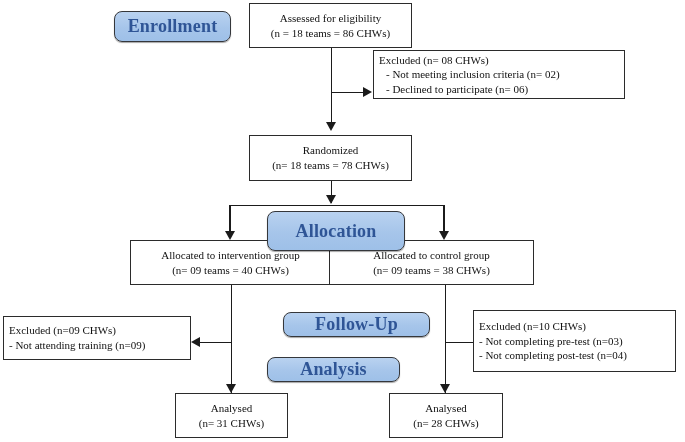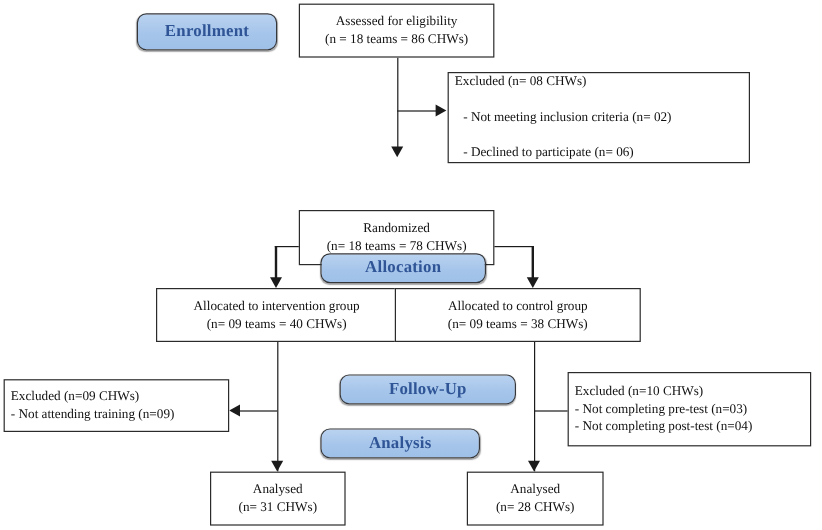--- a/index.html
+++ b/index.html
@@ -45,21 +45,21 @@
 
   
   .badge {
     position: absolute;
     box-sizing: border-box;
     border: 1.5px solid #35373b;
     border-radius: 8px;
     background: linear-gradient(180deg, #b9d2f0 0%, #a6c5ea 55%, #9ec0e8 100%);
     color: #2f5596;
     font-weight: bold;
-    font-size: 14px;
+    font-size: 18px;
     letter-spacing: .2px;
     display: flex;
     align-items: center;
     justify-content: center;
     box-shadow: 0 1px 1px rgba(0,0,0,.35);
     z-index: 4;
   }
 
   
   .vline, .hline {
@@ -120,44 +120,44 @@
   <div class="vline" style="left:444.5px; top:285px; height:108px;"></div>
   <div class="arrow down" style="left:440px; top:384px;"></div>
 
   <div class="hline" style="left:445px; top:341.5px; width:33px;"></div>
   <div class="arrow right" style="left:474px; top:337px;"></div>
 
   <div class="badge" style="left:114px; top:11px; width:117px; height:31px;">
     <span>Enrollment</span>
   </div>
 
-  <div class="badge" style="left:267px; top:211px; width:138px; height:25px;">
+  <div class="badge" style="left:267px; top:211px; width:138px; height:40px;">
     <span>Allocation</span>
   </div>
 
   <div class="badge" style="left:283px; top:312px; width:147px; height:25px;">
     <span>Follow-Up</span>
   </div>
 
   <div class="badge" style="left:267px; top:357px; width:133px; height:25px;">
     <span>Analysis</span>
   </div>
 
   <div class="node center" style="left:249px; top:3px; width:163px; height:45px;">
     <span class="ln">Assessed for eligibility</span>
     <span class="ln">(n = 18 teams = 86 CHWs)</span>
   </div>
 
-  <div class="node left" style="left:373px; top:60px; width:252px; height:76px;justify-content:space-between;">
+  <div class="node left" style="left:373px; top:50px; width:252px; height:49px;">
     <span class="ln">Excluded  (n= 08 CHWs)</span>
     <span class="ln indent">- Not meeting inclusion criteria (n= 02)</span>
     <span class="ln indent">- Declined to participate (n= 06)</span>
   </div>
 
-  <div class="node center" style="left:249px; top:135px; width:163px; height:46px;margin-top:40px;">
+  <div class="node center" style="left:249px; top:135px; width:163px; height:46px;">
     <span class="ln">Randomized</span>
     <span class="ln">(n= 18 teams = 78 CHWs)</span>
   </div>
 
   <div class="node center" style="left:130px; top:240px; width:201px; height:45px;">
     <span class="ln">Allocated to intervention group</span>
     <span class="ln">(n= 09 teams = 40 CHWs)</span>
   </div>
 
   <div class="node center" style="left:329px; top:240px; width:205px; height:45px;">

